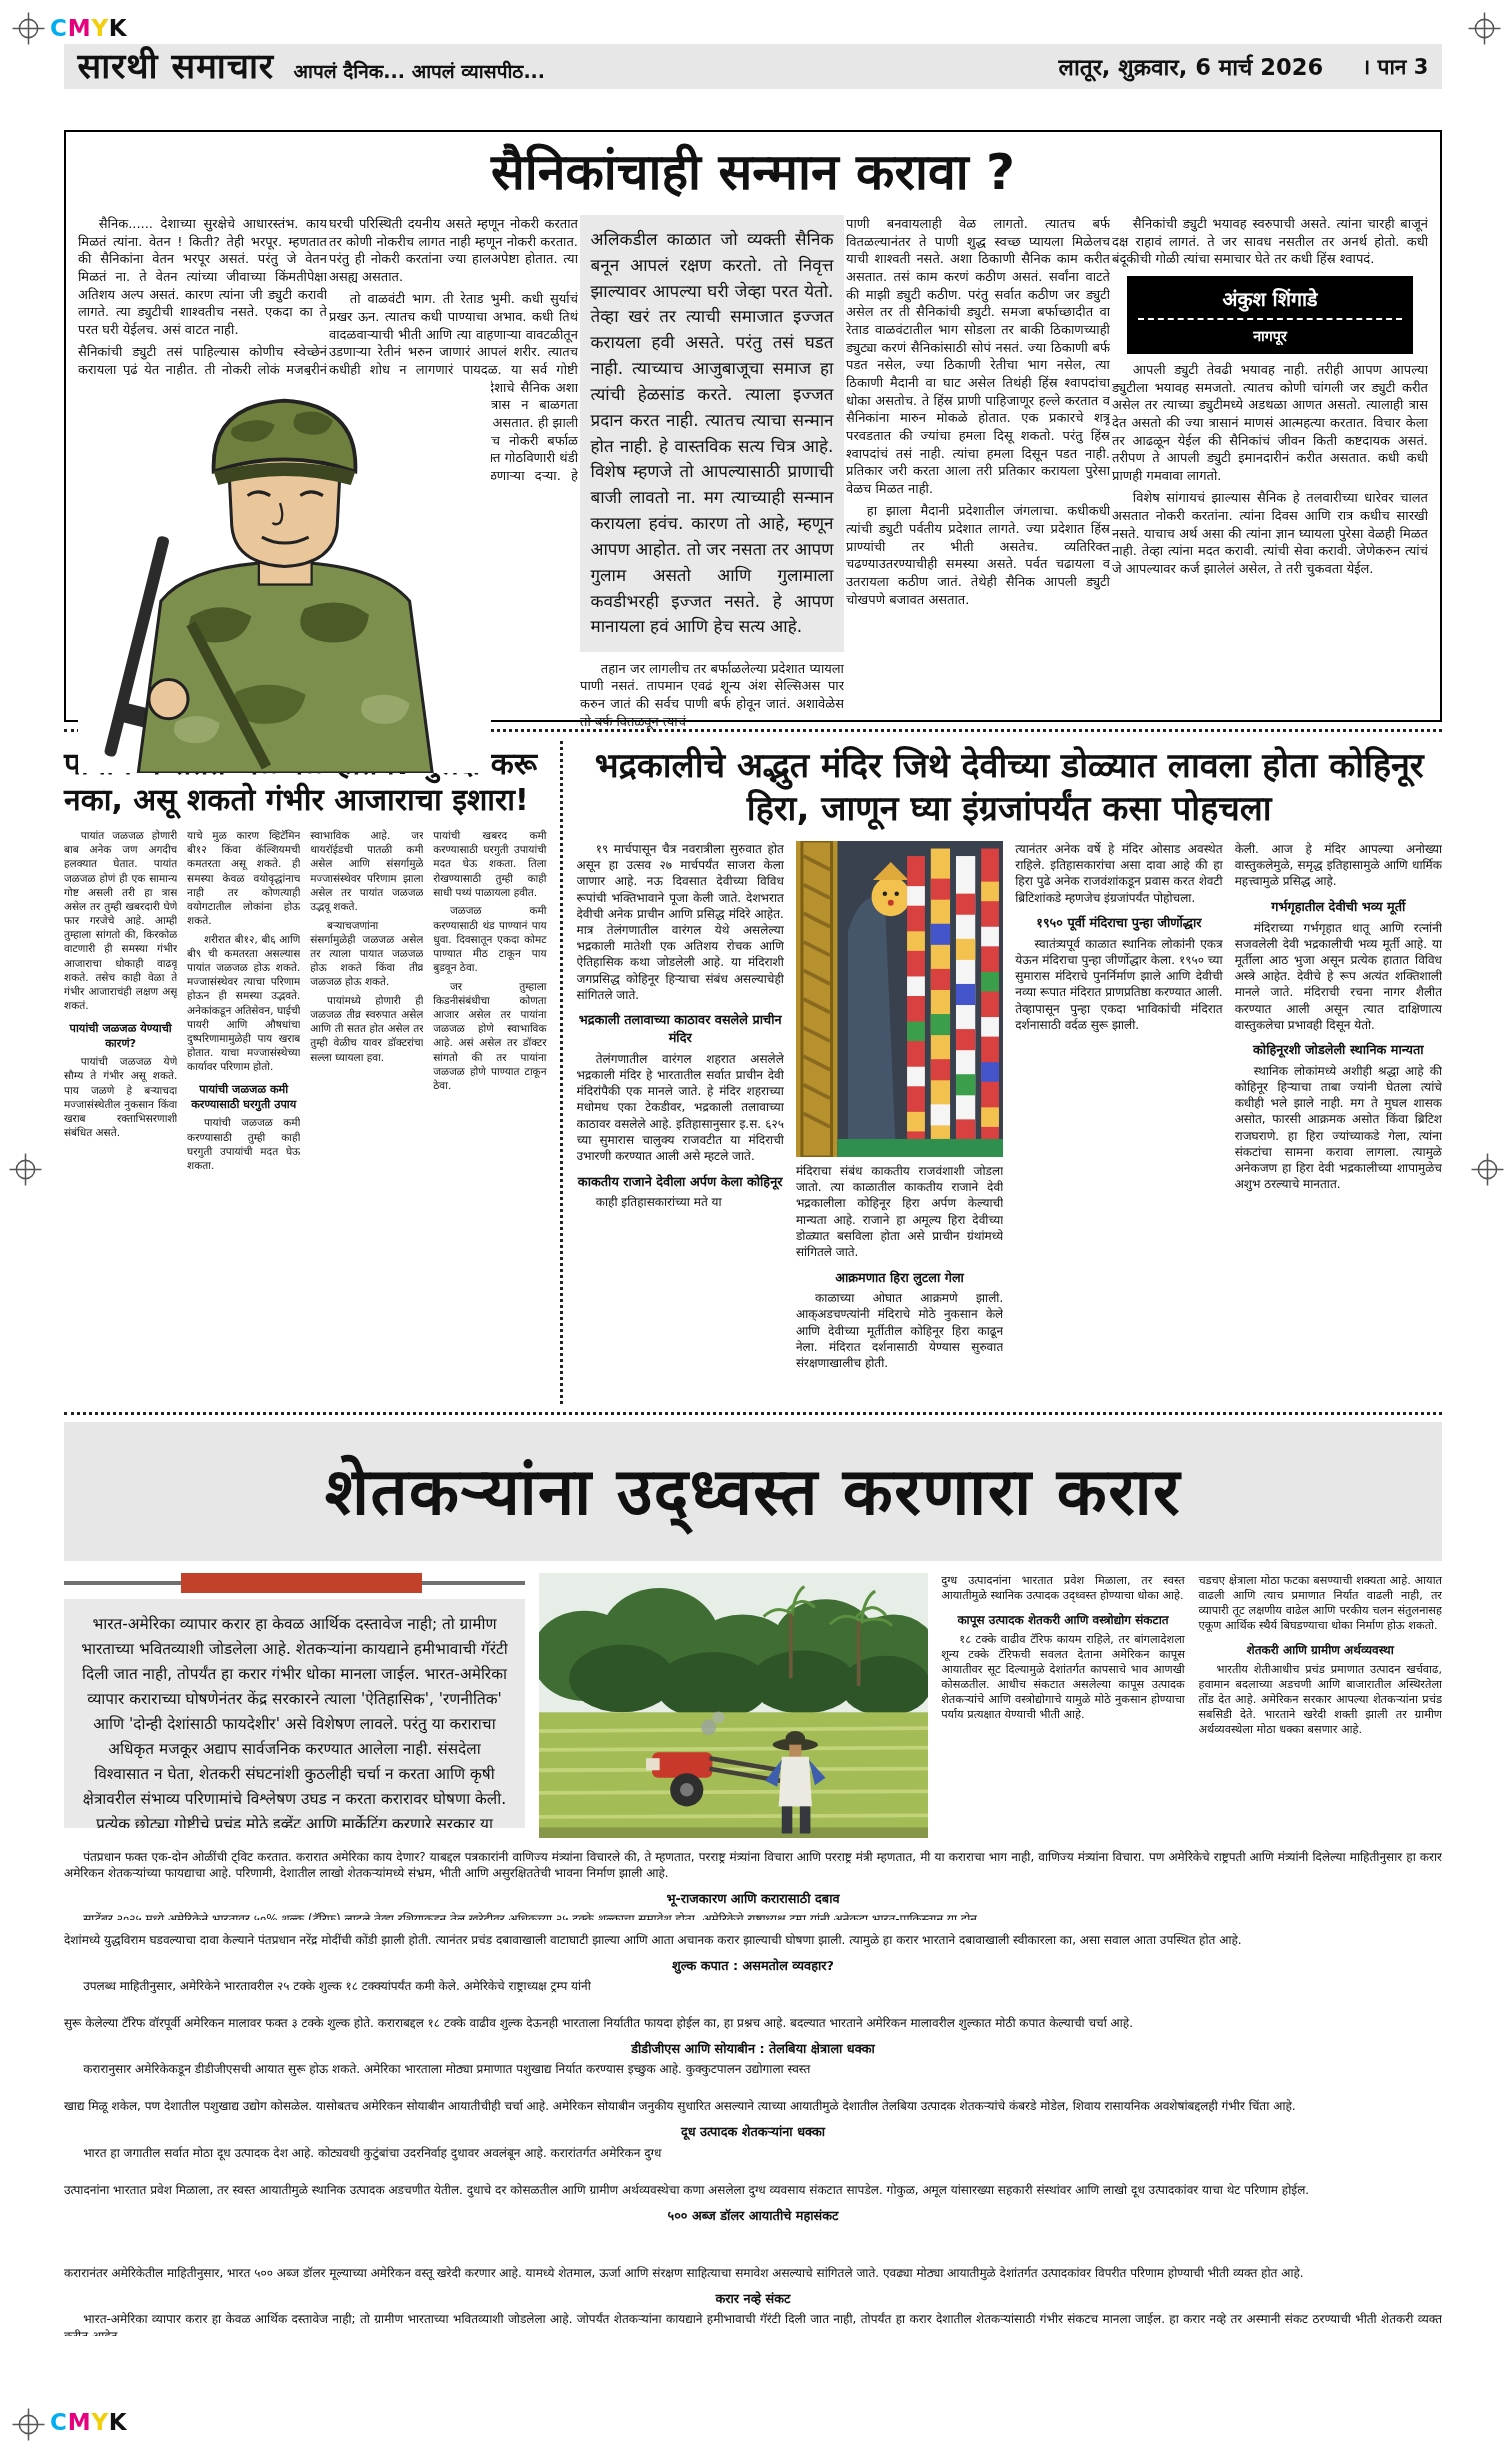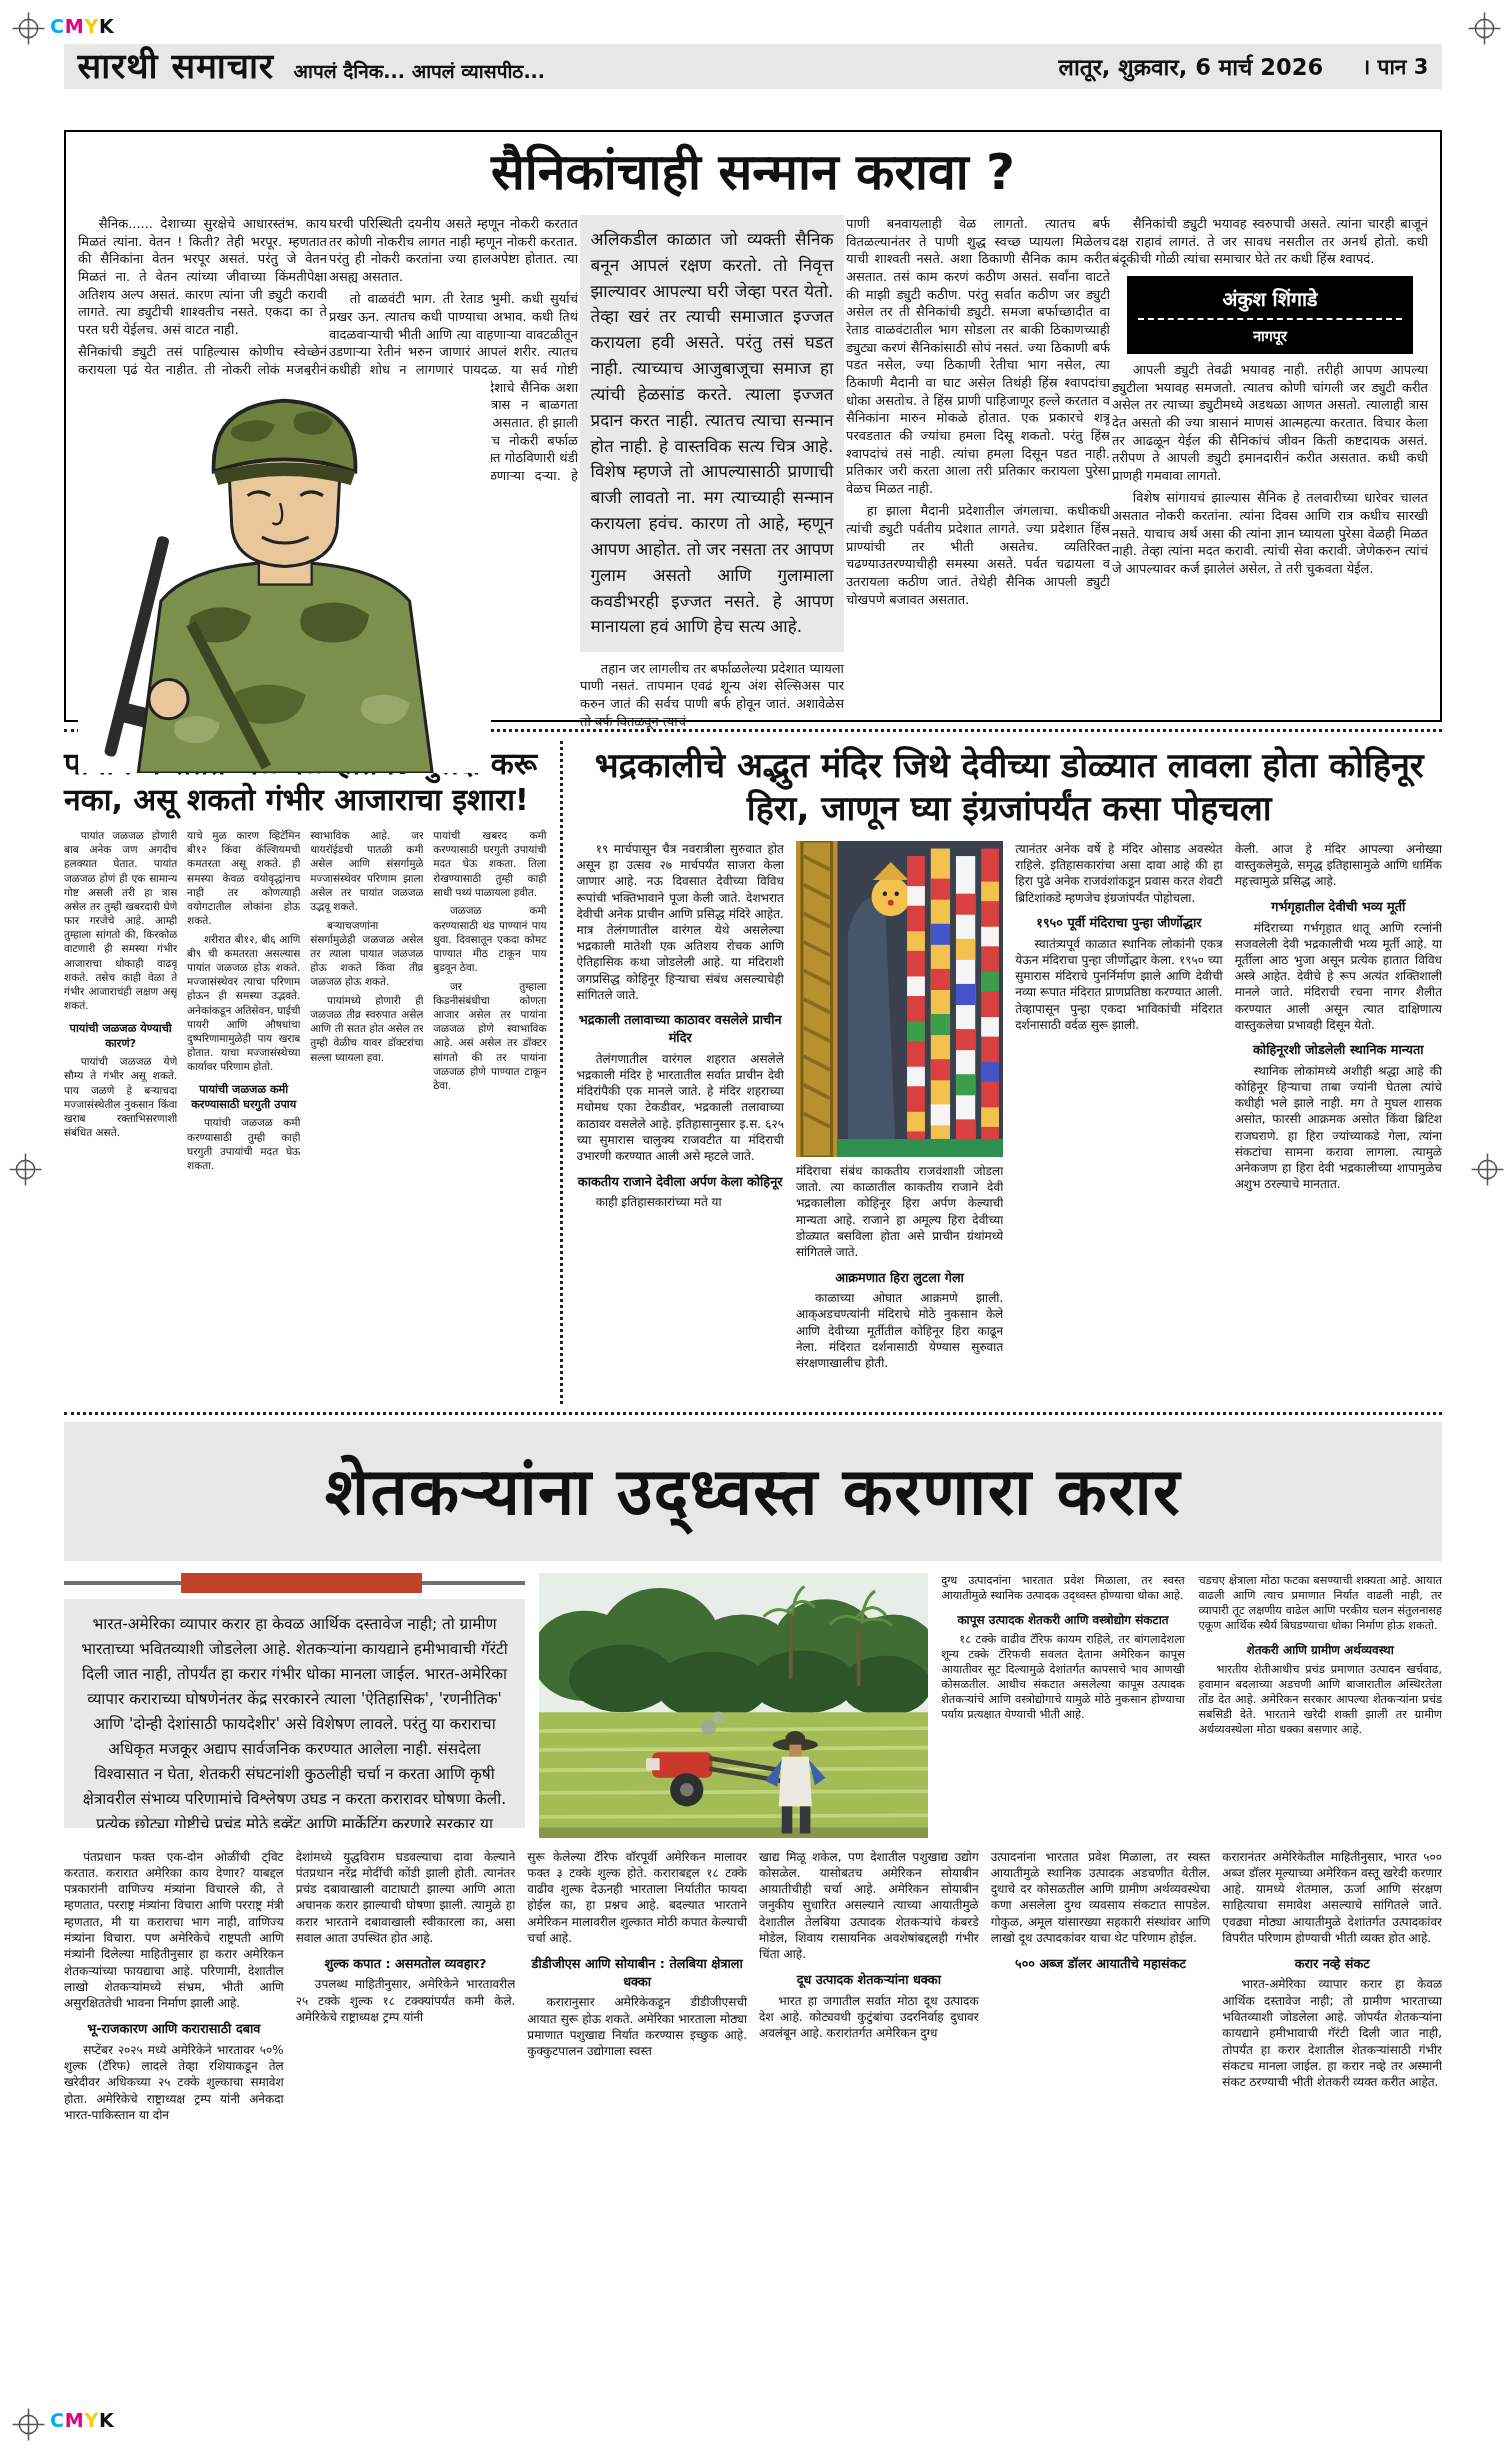--- a/index.html
+++ b/index.html
@@ -6,21 +6,21 @@
   body{
     width:1506px;height:2450px;position:relative;background:#ffffff;
     font-family:"DejaVu Sans","Liberation Sans",sans-serif;color:#111;
   }
   .sheet{position:absolute;left:64px;top:10.5px;width:1378px;}
   
   .regmark{position:absolute;width:35px;height:35px;}
   .rm-tl{left:10.5px;top:10.5px;} .rm-tr{left:1467px;top:10.5px;}
   .rm-ml{left:7.5px;top:1152px;} .rm-mr{left:1470px;top:1152px;}
   .rm-bl{left:10.5px;top:2407px;}
-  .cmyk{position:absolute;font-weight:bold;font-size:19px;letter-spacing:0.8px;}
+  .cmyk{position:absolute;font-weight:bold;font-size:23px;letter-spacing:0.8px;}
   .cmyk-top{left:50px;top:15px;} .cmyk-bottom{left:50px;top:2409px;}
   .cmyk .c{color:#00aeef}.cmyk .m{color:#e6007e}.cmyk .y{color:#f2cf0a}.cmyk .k{color:#111}
   
   .masthead{
     margin-top:33px;height:45px;background:#e7e7e7;display:flex;align-items:center;
     padding:0 13.6px;box-sizing:border-box;gap:19.6px;
   }
   .mast-title{font-size:35px;font-weight:800;letter-spacing:0.8px;white-space:nowrap;line-height:1;}
   .mast-tagline{font-size:19px;font-weight:700;margin-top:10.5px;white-space:nowrap;}
   .mast-right{margin-left:auto;display:flex;align-items:center;gap:39px;}
@@ -71,21 +71,21 @@
   .a4-rowA{display:flex;gap:13.6px;margin-top:12px;height:265px;}
   .introwrap{width:461px;flex:none;}
   .introline{position:relative;height:19.6px;margin-bottom:6px;}
   .introline .gray{position:absolute;left:0;right:0;top:8.3px;height:3.8px;background:#707070;}
   .introline .red{position:absolute;left:117px;top:0;width:241px;height:19.6px;background:#c2412a;}
   .introbox{background:#e9e9e9;padding:13.6px 16.6px;font-size:15.4px;line-height:1.62;text-align:center;height:202px;overflow:hidden;}
   .farm-img{width:389px;height:265px;flex:none;display:block;}
   .a4-rowA .col{flex:1;}
   .a4-rowA .bodytext{font-size:11.3px;line-height:1.33;}
   .a4-rowA .subhead{font-size:12px;}
-  .a4-rowB{display:flex;gap:12px;margin-top:10.5px;height:488px;}
+  .a4-rowB{display:flex;gap:12px;margin-top:10.5px;height:488px;flex-direction:column;}
   .a4-rowB .col{flex:1;}
   .a4-rowB .bodytext{font-size:12px;line-height:1.36;}
   .a4-rowB .subhead{font-size:12.8px;}
 </style>
 </head>
 <body>
 
 <svg class="regmark rm-tl" viewBox="0 0 46 46">
     <circle cx="23" cy="23" r="12" fill="none" stroke="#555" stroke-width="2"></circle>
     <line x1="23" y1="2" x2="23" y2="44" stroke="#555" stroke-width="2"></line>

